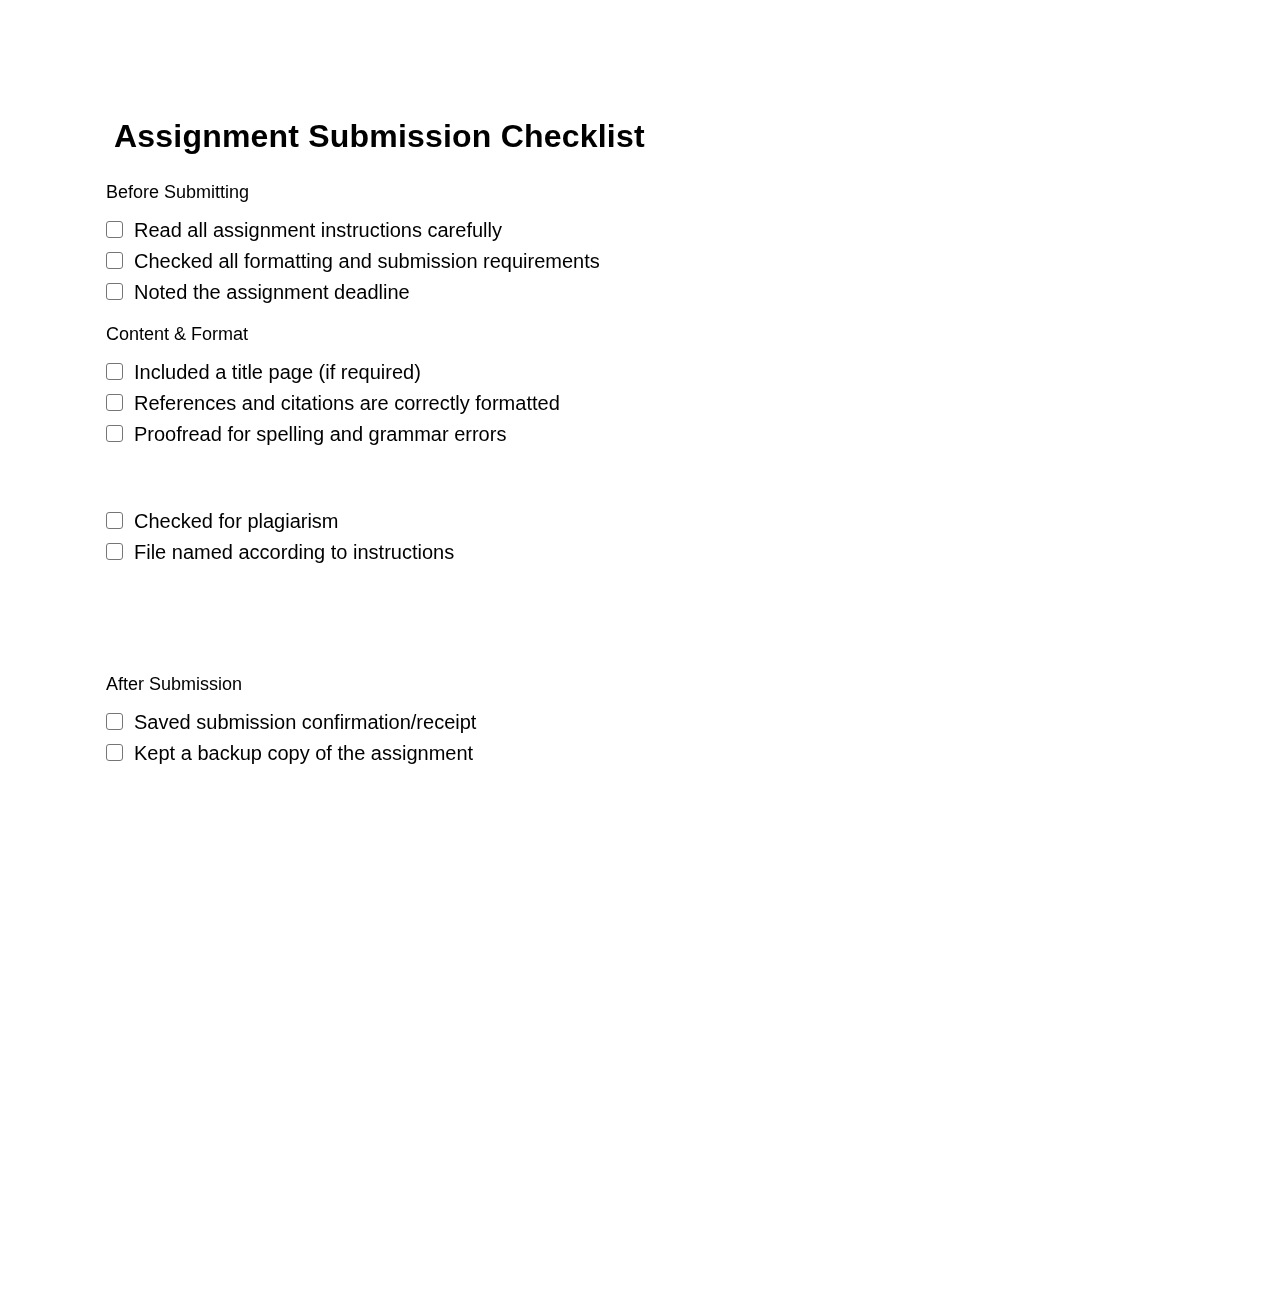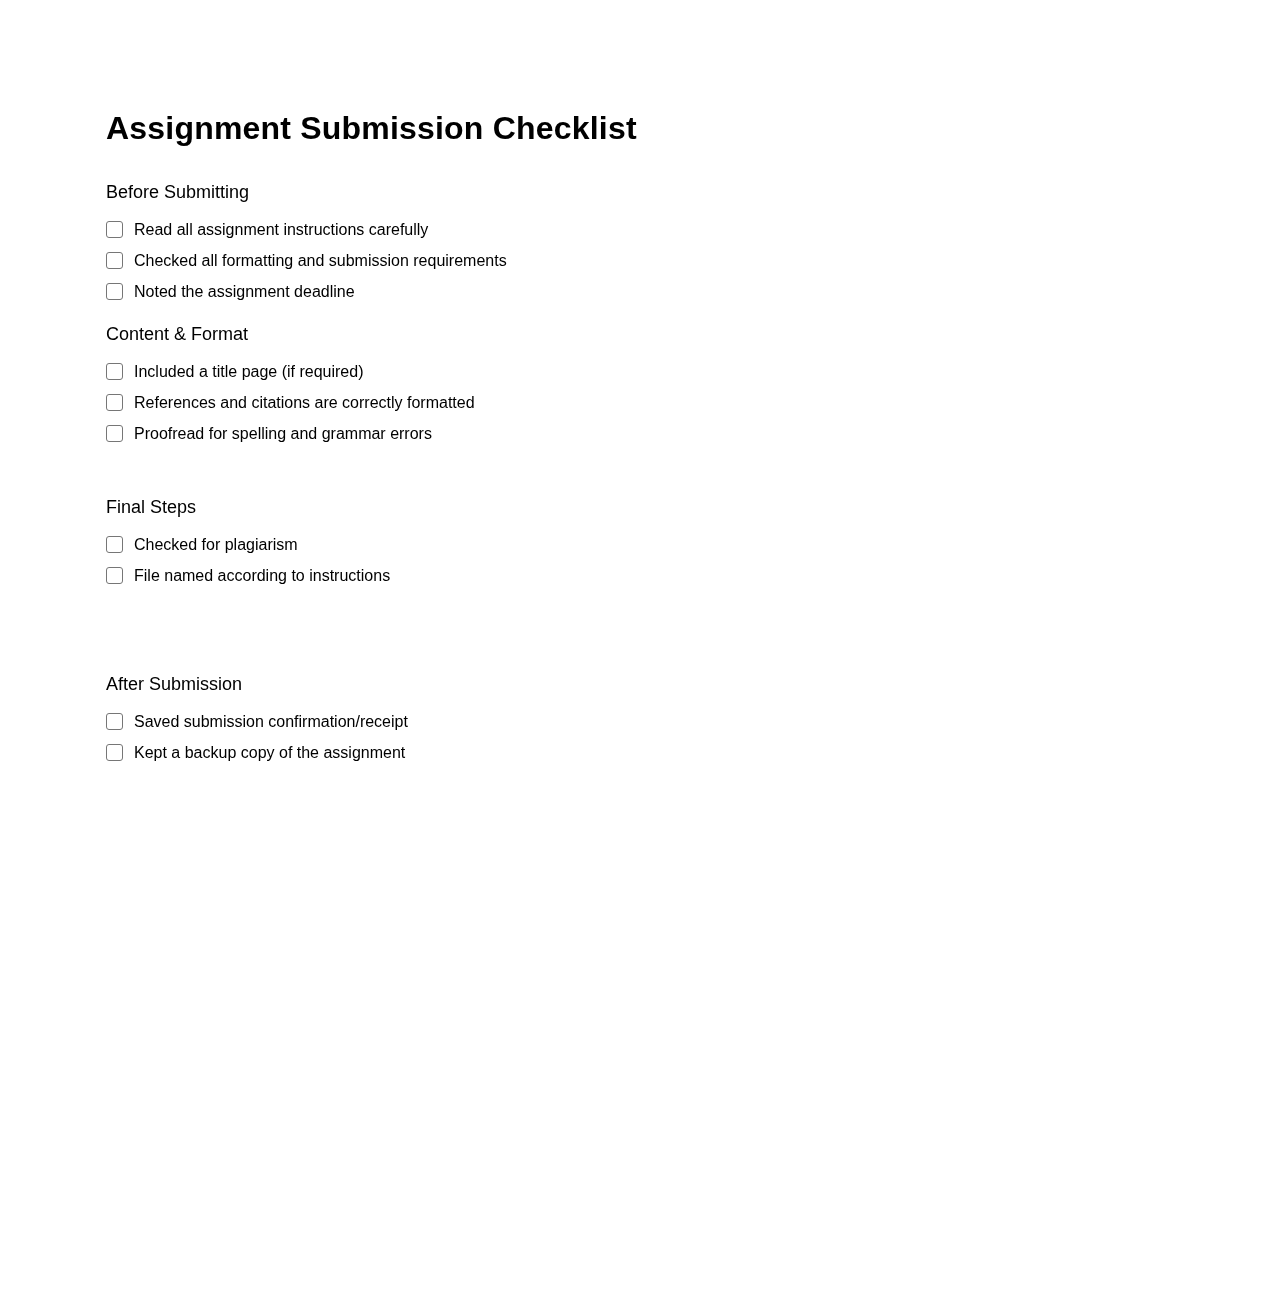--- a/index.html
+++ b/index.html
@@ -16,21 +16,21 @@
     }
     .page {
       position: absolute;
       left: 106px;
       top: 0;
     }
     h1 {
       position: absolute;
       left: 0;
       top: 108px;
-      margin: 0;
+      margin: 8px;
       font-size: 32px;
       line-height: 40px;
       font-weight: bold;
       white-space: nowrap;
       letter-spacing: 0.2px;
     }
     .section {
       position: absolute;
       left: 0;
     }
@@ -57,21 +57,21 @@
       width: 15px;
       height: 15px;
       border: 1px solid #767676;
       border-radius: 3px;
       background: #ffffff;
       margin: 0 11px 0 0;
       flex: 0 0 auto;
       box-sizing: content-box;
     }
     .item-label {
-      font-size: 16px;
+      font-size: 20px;
       line-height: 20px;
       color: #000000;
     }
   </style>
 </head>
 <body>
 
 <div class="page">
   <h1>Assignment Submission Checklist</h1>
 
@@ -105,21 +105,20 @@
         <span class="item-label">References and citations are correctly formatted</span>
       </li>
       <li>
         <input type="checkbox" class="checkbox" style="appearance: none;">
         <span class="item-label">Proofread for spelling and grammar errors</span>
       </li>
     </ul>
   </div>
 
   <div class="section" style="top:495px">
-    <h2>Final Steps</h2>
     <ul>
       <li>
         <input type="checkbox" class="checkbox" style="appearance: none;">
         <span class="item-label">Checked for plagiarism</span>
       </li>
       <li>
         <input type="checkbox" class="checkbox" style="appearance: none;">
         <span class="item-label">File named according to instructions</span>
       </li>
     </ul>

